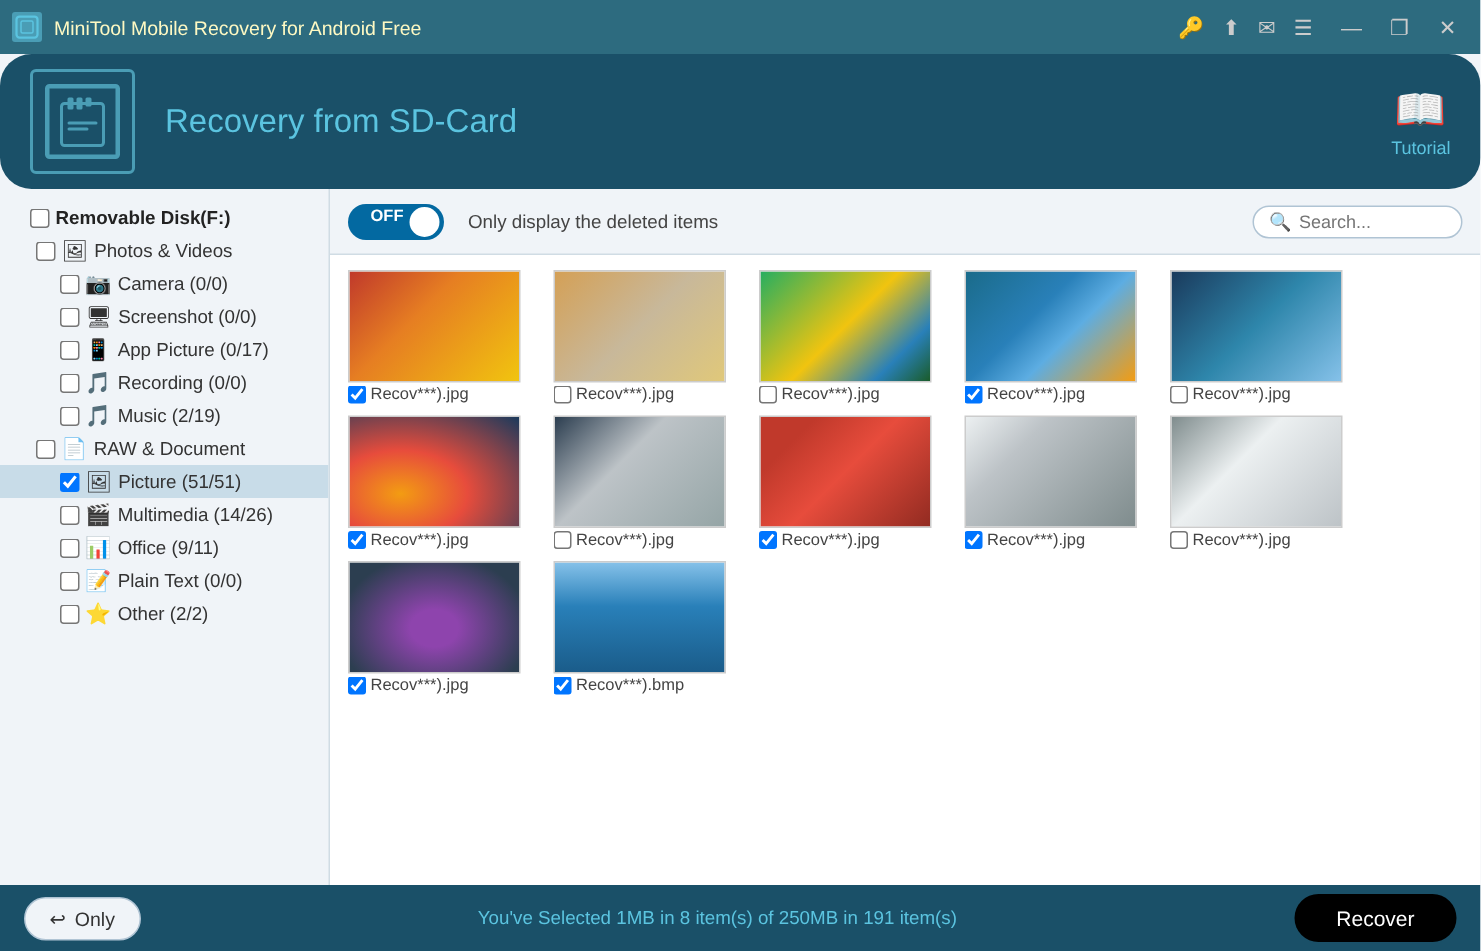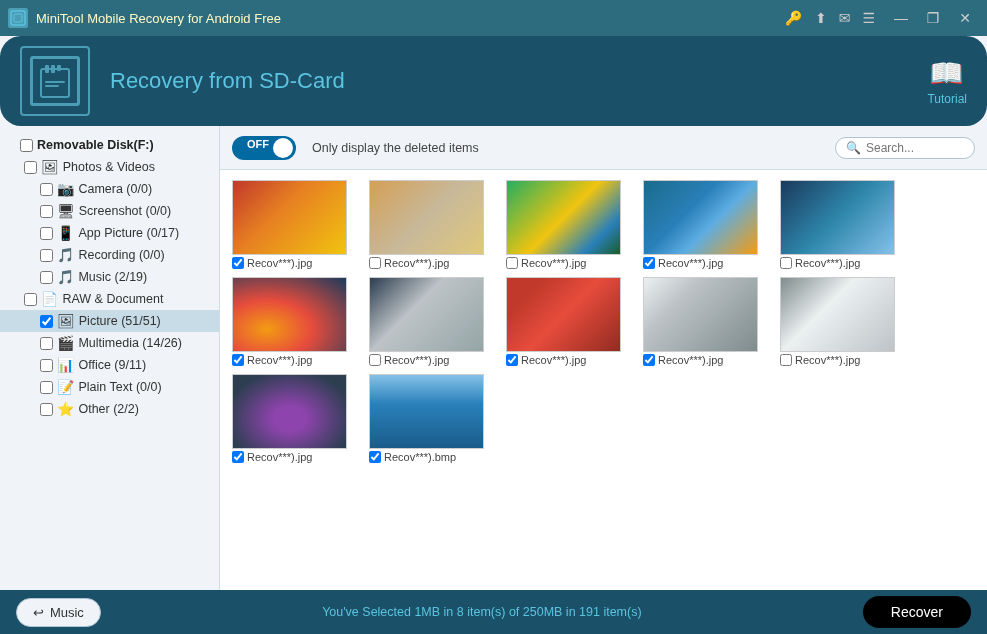--- a/index.html
+++ b/index.html
@@ -449,17 +449,17 @@
             <span>Recov***).bmp</span>
           </div>
         </div>
       </div>
   </div>
 </div>
 
 <div class="status-bar">
   <button class="back-btn">
     <span>↩</span>
-    <span>Music</span>
+    <span>Only</span>
   </button>
   <span class="status-text">You've Selected 1MB in 8 item(s) of 250MB in 191 item(s)</span>
   <button class="recover-btn">Recover</button>
 </div>
 
 </body></html>

